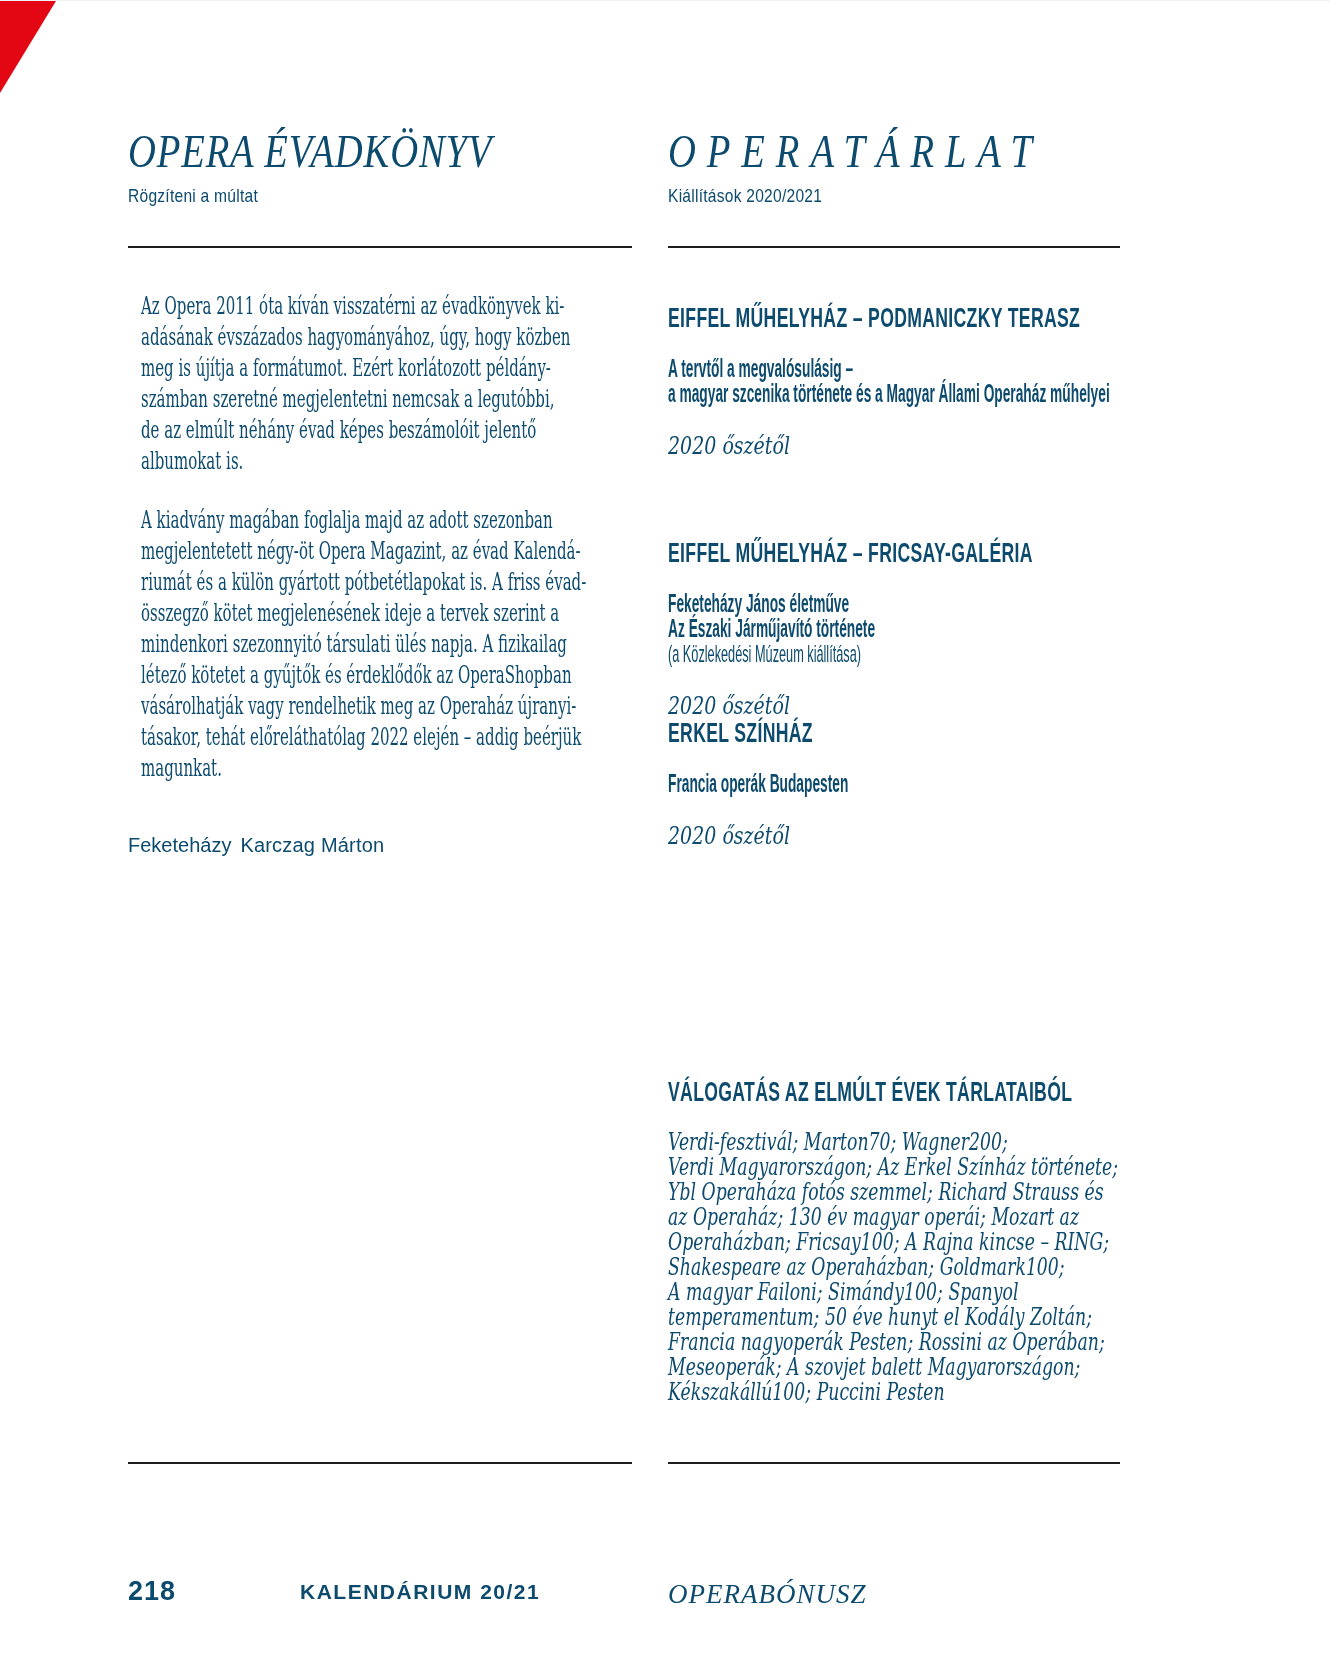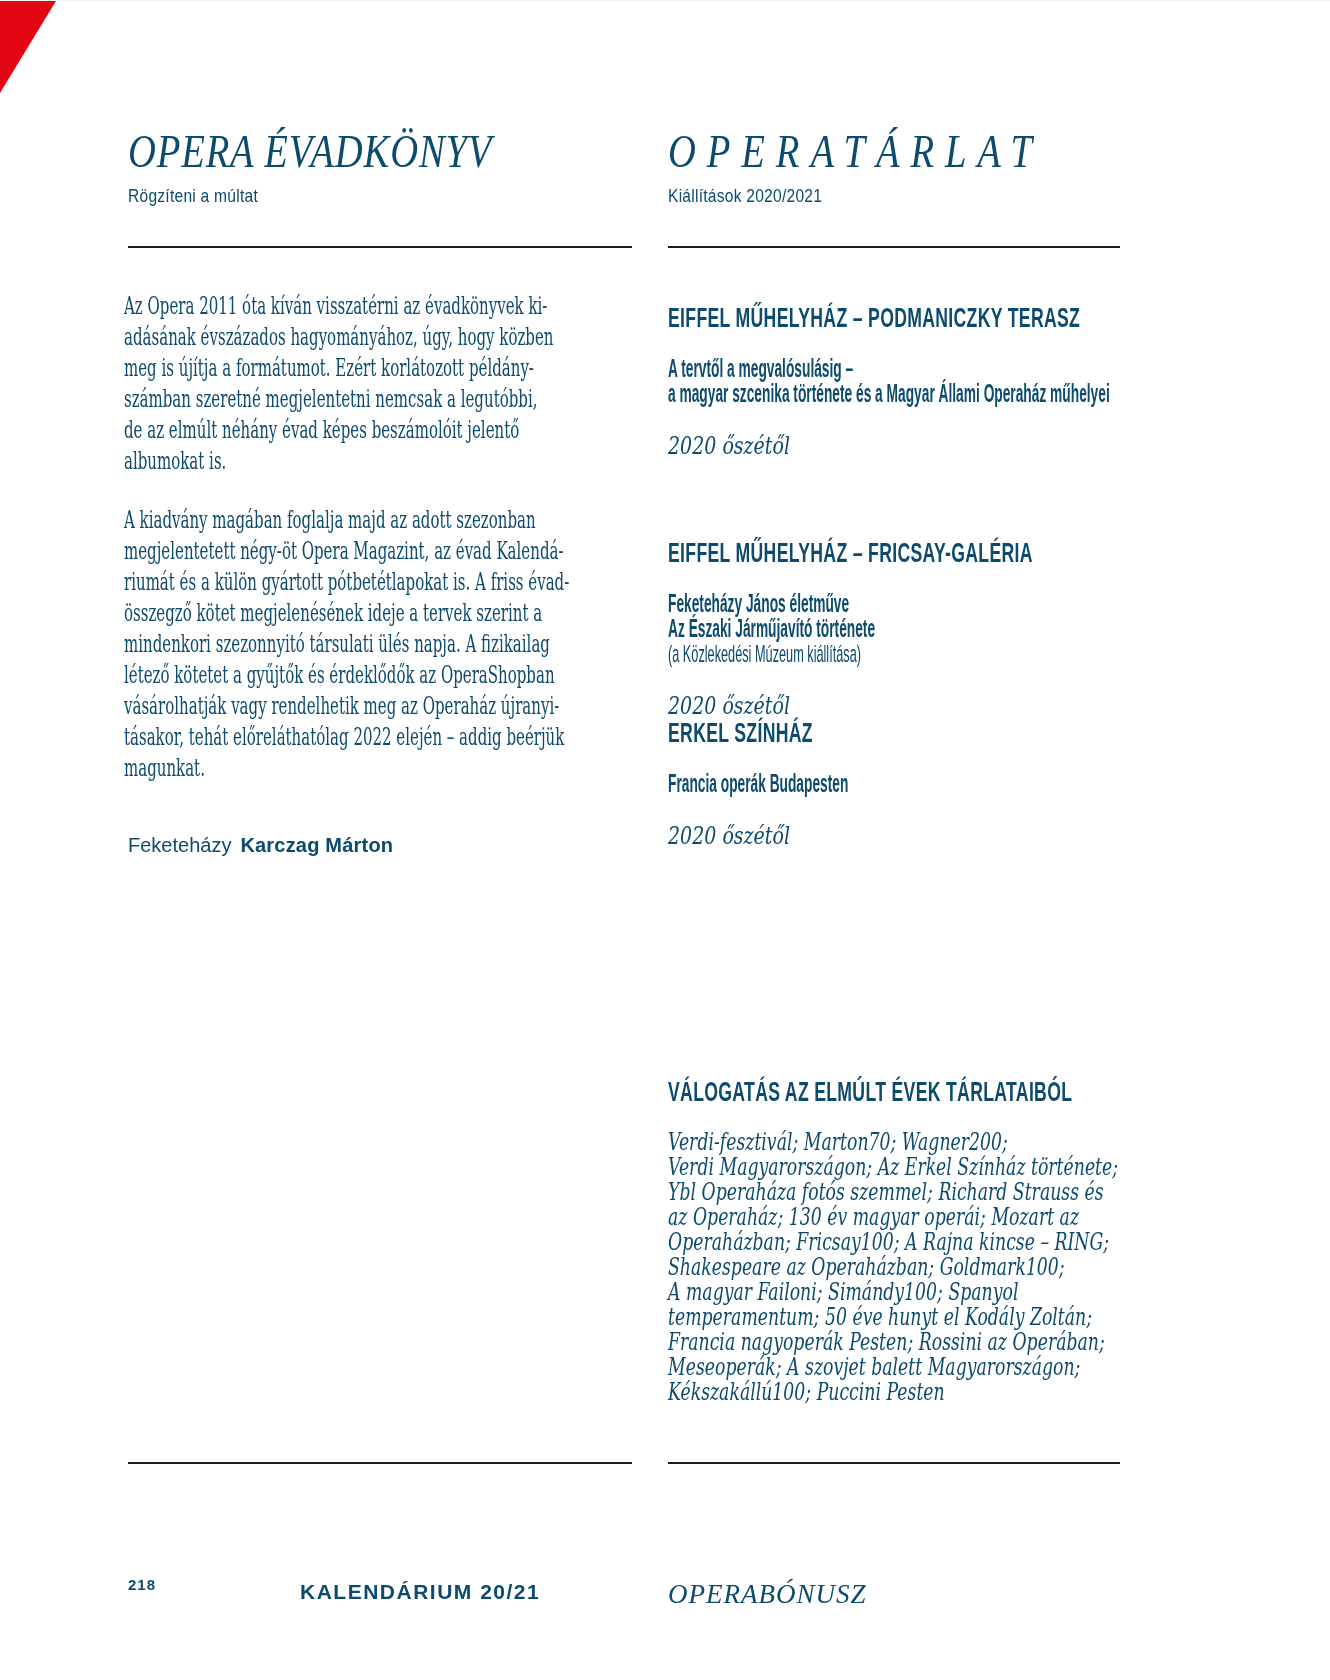--- a/index.html
+++ b/index.html
@@ -51,32 +51,32 @@
   .s-left  { top: 184px; left: 128px; }
   .s-right { top: 184px; left: 668px; }
 
   .rule { height: 2px; background: #1d1d1b; }
   .r-lt { top: 245px;  left: 128px; width: 504px; }
   .r-rt { top: 245px;  left: 668px; width: 452px; }
   .r-lb { top: 1461px; left: 128px; width: 504px; }
   .r-rb { top: 1461px; left: 668px; width: 452px; }
 
   
-  .paras { top: 289px; left: 124px; width: 820px; }
+  .paras { top: 289px; left: 141px; width: 820px; }
   .body-text {
     font-family: "DejaVu Serif", serif;
     font-size: 25px;
     line-height: 31px;
     white-space: pre-line;
     transform: scaleX(0.60);
     transform-origin: 0 0;
     margin: 0 0 28px 0;
   }
   .editor { top: 833px; left: 128px; font-size: 20px; white-space: nowrap; }
-  .editor .name { font-weight: 700; margin-left: 9px; letter-spacing: 0.2px; }
+  .editor .name { font-weight: 400; margin-left: 9px; letter-spacing: 0.2px; }
 
   
   .exhibit { left: 668px; width: 460px; }
   .sec1 { top: 303px; }
   .sec2 { top: 538px; }
   .sec3 { top: 718px; }
   .venue {
     font-weight: 700;
     font-size: 28px;
     line-height: 1;
@@ -126,21 +126,21 @@
     font-size: 24px;
     line-height: 25px;
     white-space: pre-line;
     width: 700px;
     transform: scaleX(0.72);
     transform-origin: 0 0;
     margin-top: 7px;
   }
 
   
-  .pg-num   { top: 1575px; left: 128px; font-weight: 700; font-size: 15px; letter-spacing: 1px; }
+  .pg-num   { top: 1575px; left: 128px; font-weight: 700; font-size: 27px; letter-spacing: 1px; }
   .edition  { top: 1579px; left: 300px; width: 332px; text-align: left; font-weight: 700; font-size: 21px; letter-spacing: 1.5px; white-space: nowrap; }
   .sec-name { top: 1578px; left: 668px; font-family: "Liberation Serif", serif; font-style: italic; font-size: 27px; letter-spacing: 1px; white-space: nowrap; }
 </style>
 </head>
 <body>
 
 <div class="page">
 
   <div class="corner"></div>
 

